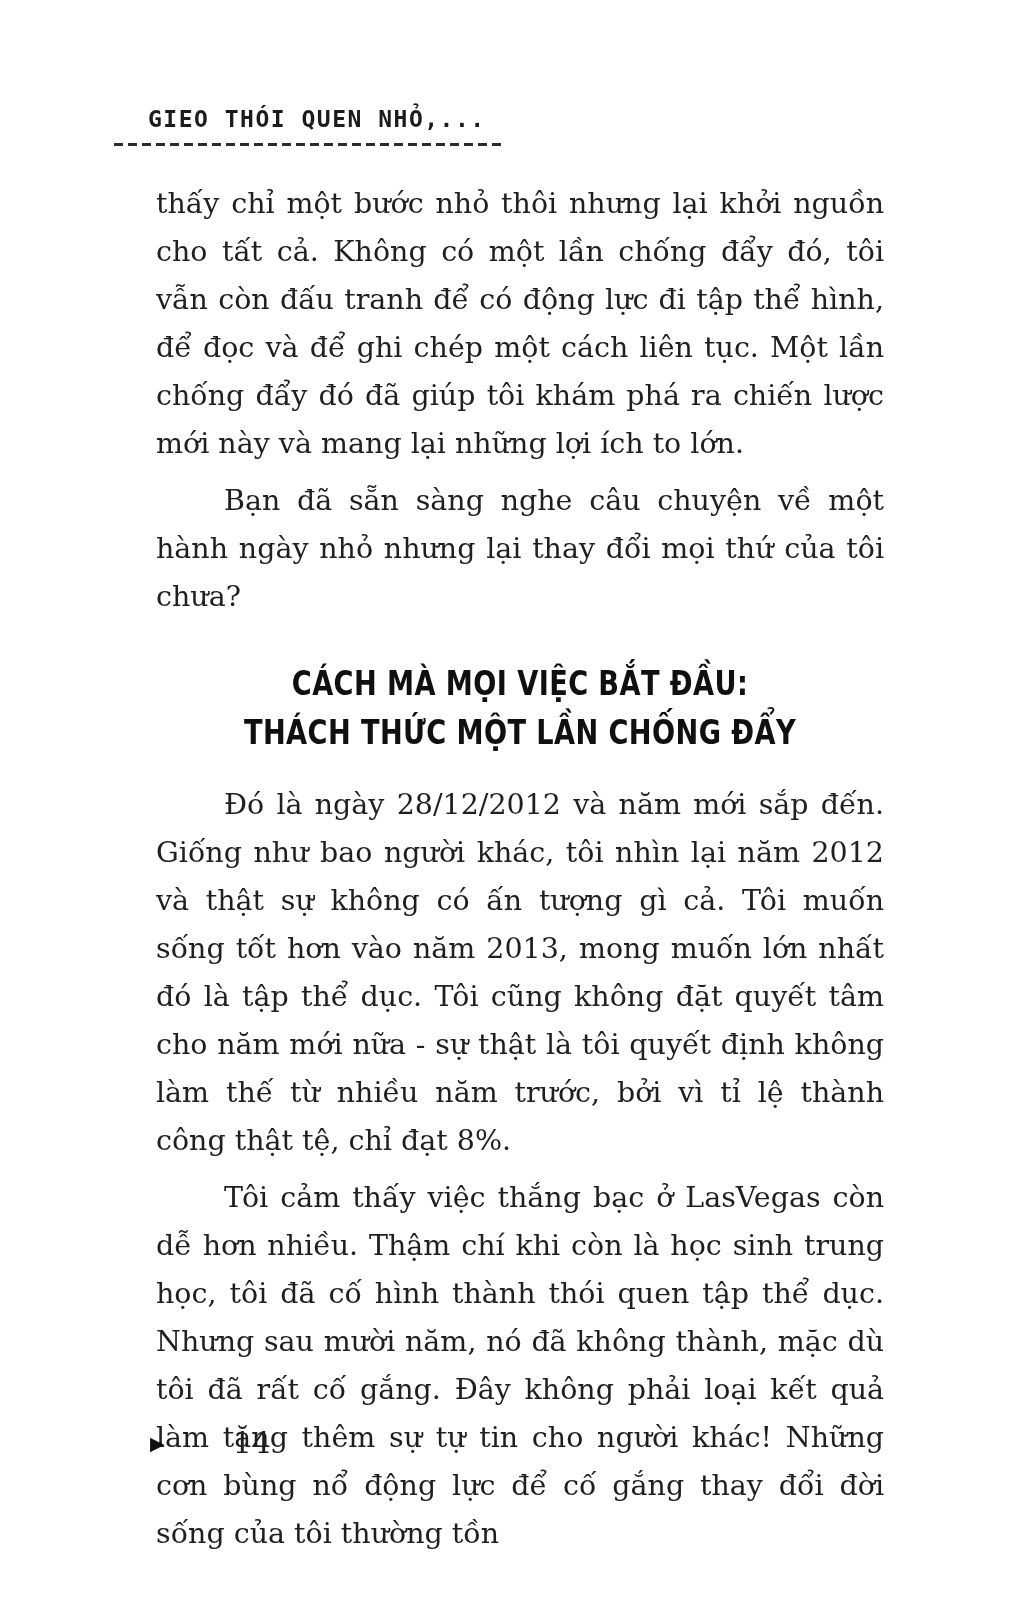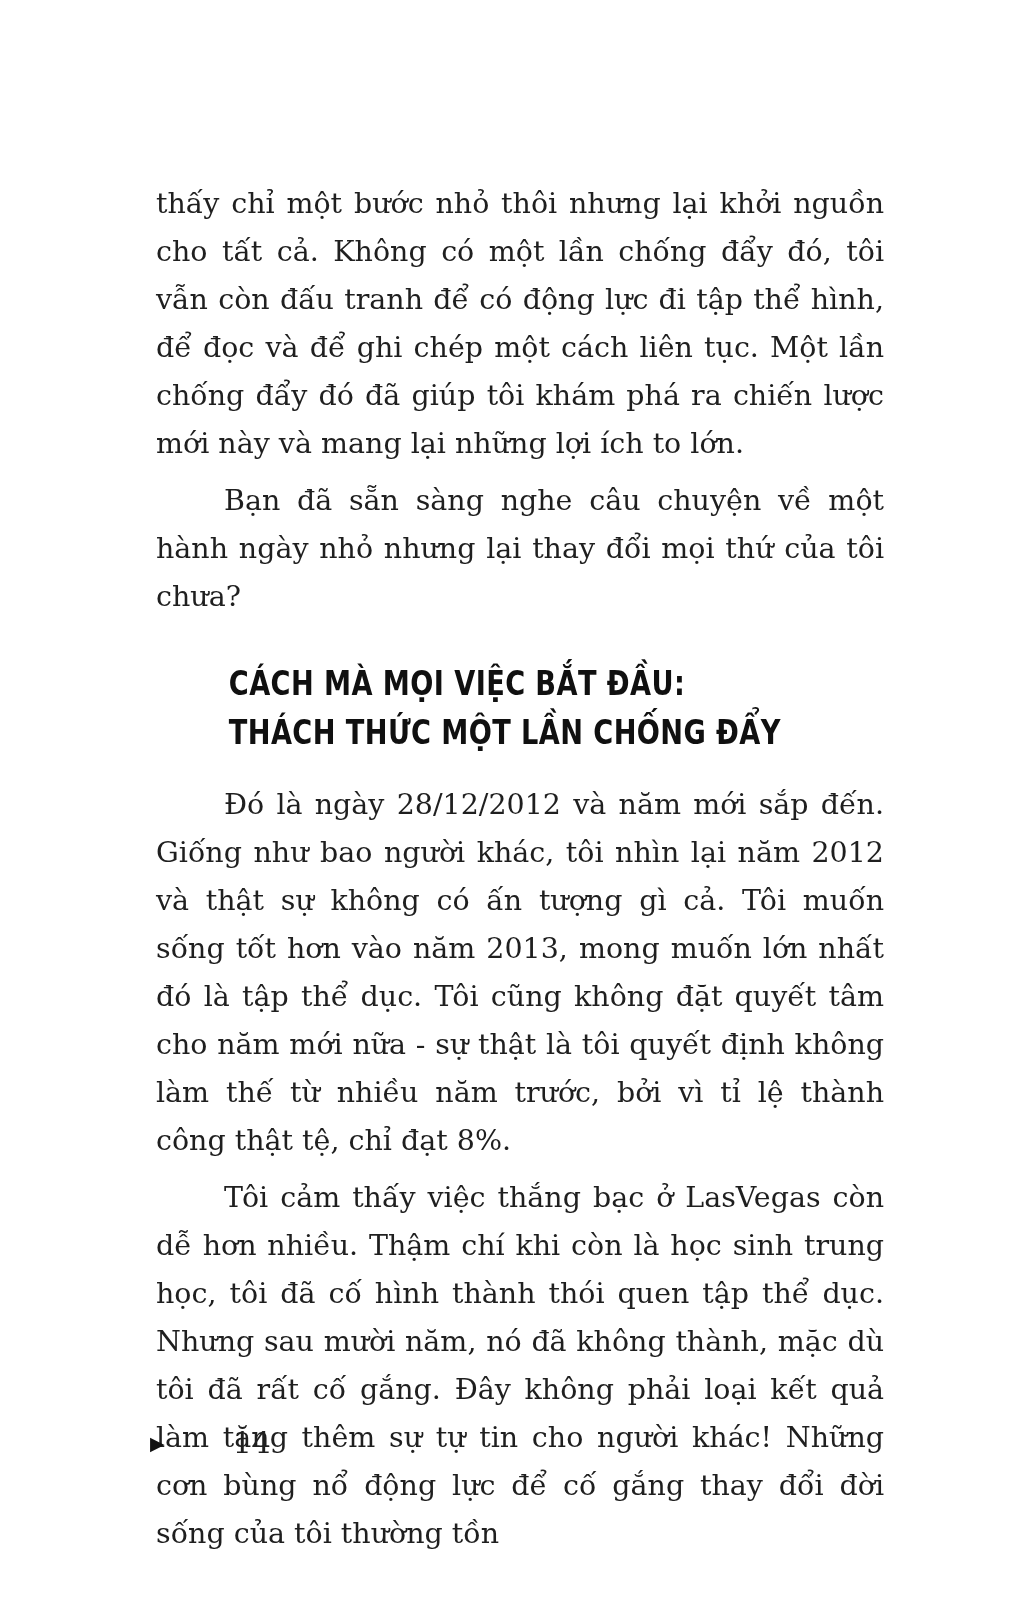--- a/index.html
+++ b/index.html
@@ -53,21 +53,21 @@
     margin-top: 9px;
   }
   .para.continuation {
     text-indent: 0;
     margin-top: 0;
   }
 
   
   .section-heading {
     margin: 38px 0 24px;
-    text-align: left;
+    text-align: center;
     font-family: "DejaVu Sans", "Liberation Sans", sans-serif;
     font-weight: bold;
     font-size: 34px;
     line-height: 49px;
     letter-spacing: 0.5px;
     color: #101010;
   }
   .heading-line {
     display: block;
     transform: scaleX(0.8);
@@ -93,20 +93,24 @@
     color: #1f1f1f;
     line-height: 1;
     margin-left: 40px;
   }
 </style>
 </head>
 <body>
 
 <div class="page">
 
+  <header class="running-header">
+    <div class="running-title">GIEO THÓI QUEN NHỎ,...</div>
+    <div class="dashed-rule"></div>
+  </header>
 
   <main class="page-body">
 
     <p class="para continuation">thấy chỉ một bước nhỏ thôi nhưng lại khởi nguồn cho tất cả. Không có một lần chống đẩy đó, tôi vẫn còn đấu tranh để có động lực đi tập thể hình, để đọc và để ghi chép một cách liên tục. Một lần chống đẩy đó đã giúp tôi khám phá ra chiến lược mới này và mang lại những lợi ích to lớn.</p>
 
     <p class="para">Bạn đã sẵn sàng nghe câu chuyện về một hành ngày nhỏ nhưng lại thay đổi mọi thứ của tôi chưa?</p>
 
     <h2 class="section-heading">
       <span class="heading-line">CÁCH MÀ MỌI VIỆC BẮT ĐẦU:</span>
       <span class="heading-line">THÁCH THỨC MỘT LẦN CHỐNG ĐẨY</span>

